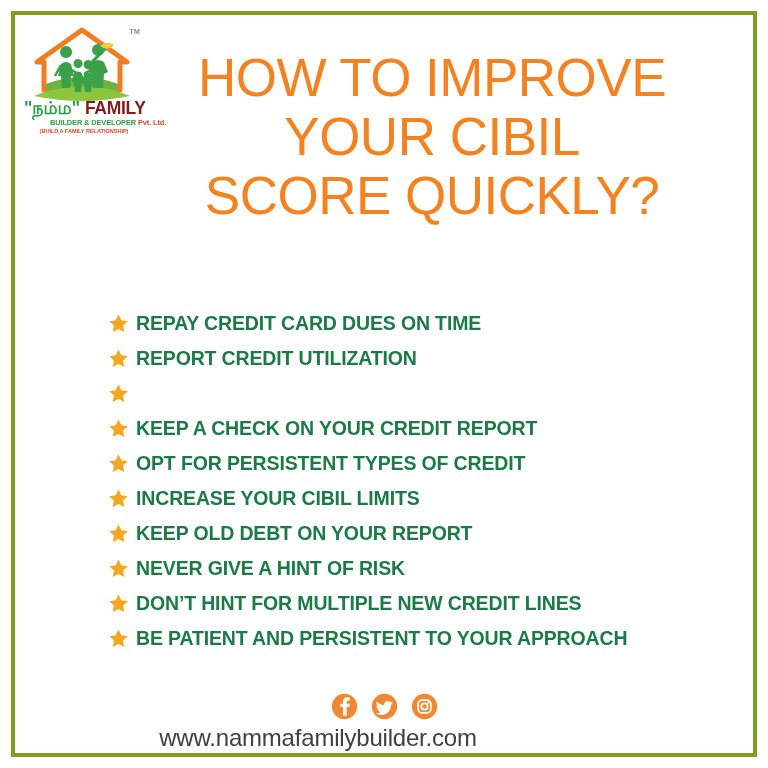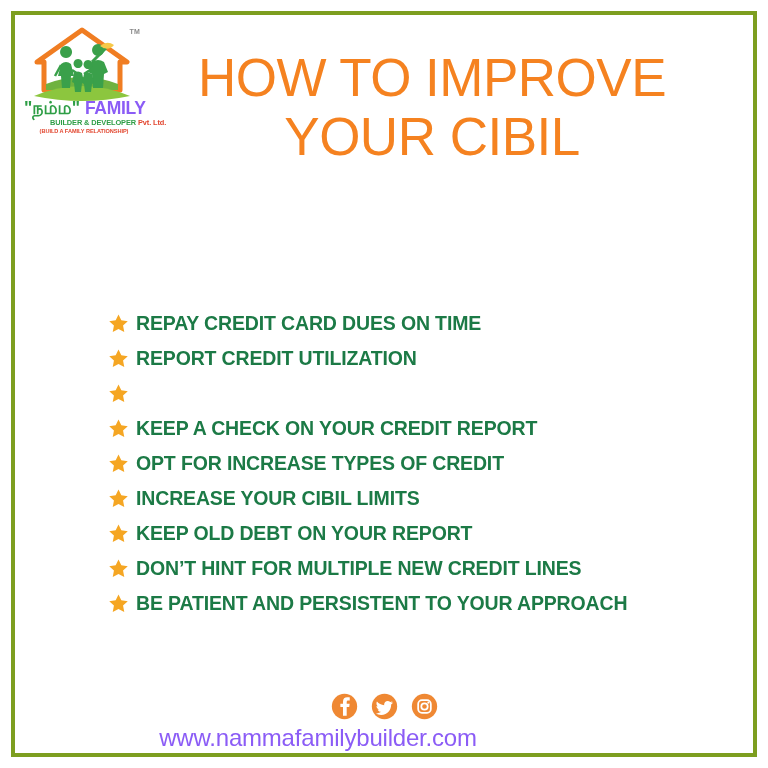--- a/index.html
+++ b/index.html
@@ -56,21 +56,21 @@
     left: 0;
     top: 76px;
     width: 120px;
     text-align: center;
     font-size: 17.5px;
     font-weight: bold;
     line-height: 1;
     white-space: nowrap;
   }
   .logo-line1 .tam { color: #2e9e46; }
-  .logo-line1 .fam { color: #8b5cf6; letter-spacing: -0.3px; }
+  .logo-line1 .fam { color: #7f1d1d; letter-spacing: -0.3px; }
   .logo-line2 {
     position: absolute;
     left: 0;
     top: 95px;
     width: 120px;
     text-align: center;
     font-size: 7.4px;
     font-weight: bold;
     line-height: 1;
     white-space: nowrap;
@@ -152,21 +152,21 @@
     width: 27px;
     height: 27px;
     display: block;
   }
   .website {
     position: absolute;
     left: 0;
     top: 724px;
     width: 636px;
     text-align: center;
-    color: #8b5cf6;
+    color: #404040;
     font-size: 24px;
     letter-spacing: -0.2px;
   }
 </style>
 </head>
 <body>
 
 <div class="poster">
 
   <div class="frame"></div>
@@ -197,20 +197,21 @@
     <div class="logo-line2">
       <span class="bd">BUILDER &amp; DEVELOPER</span>
       <span class="pl">Pvt. Ltd.</span>
     </div>
     <div class="logo-line3">(BUILD A FAMILY RELATIONSHIP)</div>
   </div>
 
   <div class="heading">
     <span class="hl">HOW TO IMPROVE</span>
     <span class="hl">YOUR CIBIL</span>
+    <span class="hl">SCORE QUICKLY?</span>
   </div>
 
   <div class="list">
     <div class="list-item">
       <svg class="star" viewBox="0 0 24 24">
           <path d="M12 1.6 L15.2 8.4 L22.6 9.3 L17.2 14.4 L18.6 21.8 L12 18.2 L5.4 21.8 L6.8 14.4 L1.4 9.3 L8.8 8.4 Z" fill="#f5a623"></path>
         </svg>
       <span class="item-label">REPAY CREDIT CARD DUES ON TIME</span>
     </div>
     <div class="list-item">
@@ -227,33 +228,39 @@
     <div class="list-item">
       <svg class="star" viewBox="0 0 24 24">
           <path d="M12 1.6 L15.2 8.4 L22.6 9.3 L17.2 14.4 L18.6 21.8 L12 18.2 L5.4 21.8 L6.8 14.4 L1.4 9.3 L8.8 8.4 Z" fill="#f5a623"></path>
         </svg>
       <span class="item-label">KEEP A CHECK ON YOUR CREDIT REPORT</span>
     </div>
     <div class="list-item">
       <svg class="star" viewBox="0 0 24 24">
           <path d="M12 1.6 L15.2 8.4 L22.6 9.3 L17.2 14.4 L18.6 21.8 L12 18.2 L5.4 21.8 L6.8 14.4 L1.4 9.3 L8.8 8.4 Z" fill="#f5a623"></path>
         </svg>
-      <span class="item-label">OPT FOR INCREASE TYPES OF CREDIT</span>
+      <span class="item-label">OPT FOR PERSISTENT TYPES OF CREDIT</span>
     </div>
     <div class="list-item">
       <svg class="star" viewBox="0 0 24 24">
           <path d="M12 1.6 L15.2 8.4 L22.6 9.3 L17.2 14.4 L18.6 21.8 L12 18.2 L5.4 21.8 L6.8 14.4 L1.4 9.3 L8.8 8.4 Z" fill="#f5a623"></path>
         </svg>
       <span class="item-label">INCREASE YOUR CIBIL LIMITS</span>
     </div>
     <div class="list-item">
       <svg class="star" viewBox="0 0 24 24">
           <path d="M12 1.6 L15.2 8.4 L22.6 9.3 L17.2 14.4 L18.6 21.8 L12 18.2 L5.4 21.8 L6.8 14.4 L1.4 9.3 L8.8 8.4 Z" fill="#f5a623"></path>
         </svg>
       <span class="item-label">KEEP OLD DEBT ON YOUR REPORT</span>
+    </div>
+    <div class="list-item">
+      <svg class="star" viewBox="0 0 24 24">
+          <path d="M12 1.6 L15.2 8.4 L22.6 9.3 L17.2 14.4 L18.6 21.8 L12 18.2 L5.4 21.8 L6.8 14.4 L1.4 9.3 L8.8 8.4 Z" fill="#f5a623"></path>
+        </svg>
+      <span class="item-label">NEVER GIVE A HINT OF RISK</span>
     </div>
     <div class="list-item">
       <svg class="star" viewBox="0 0 24 24">
           <path d="M12 1.6 L15.2 8.4 L22.6 9.3 L17.2 14.4 L18.6 21.8 L12 18.2 L5.4 21.8 L6.8 14.4 L1.4 9.3 L8.8 8.4 Z" fill="#f5a623"></path>
         </svg>
       <span class="item-label">DON’T HINT FOR MULTIPLE NEW CREDIT LINES</span>
     </div>
     <div class="list-item">
       <svg class="star" viewBox="0 0 24 24">
           <path d="M12 1.6 L15.2 8.4 L22.6 9.3 L17.2 14.4 L18.6 21.8 L12 18.2 L5.4 21.8 L6.8 14.4 L1.4 9.3 L8.8 8.4 Z" fill="#f5a623"></path>

